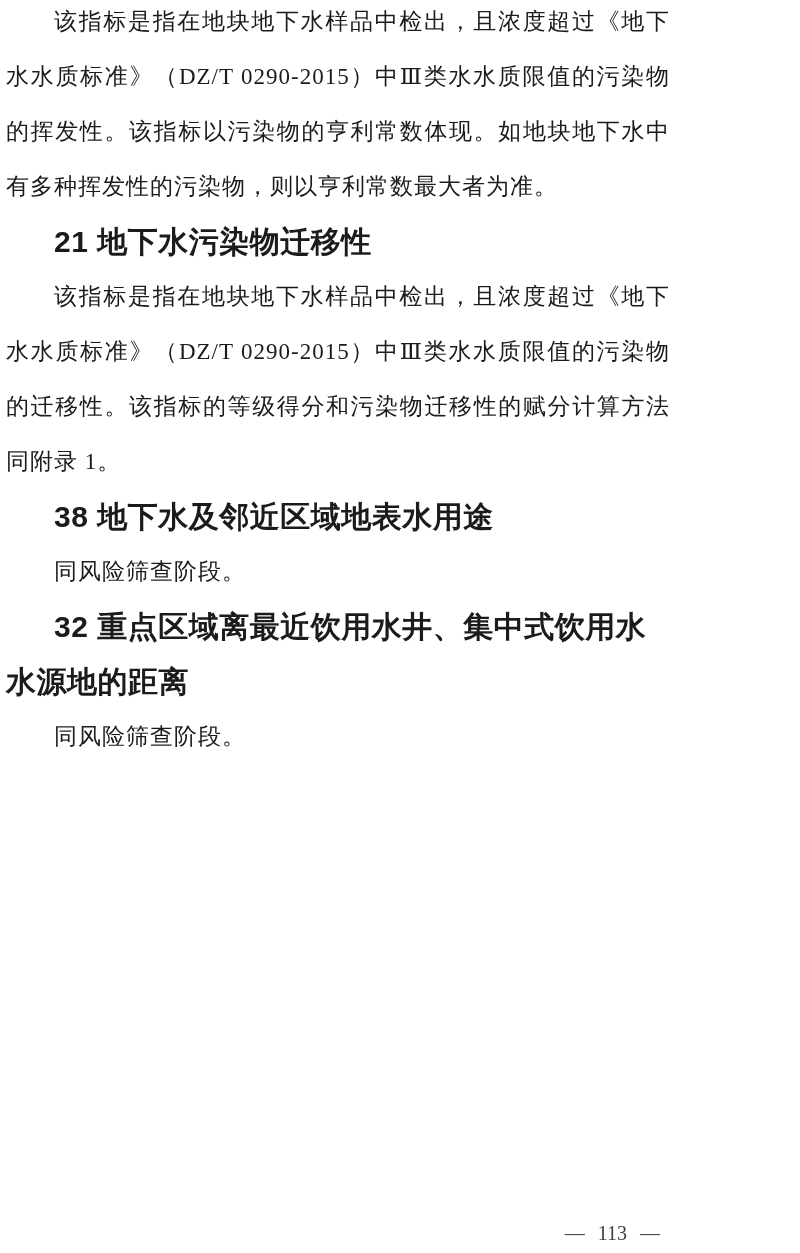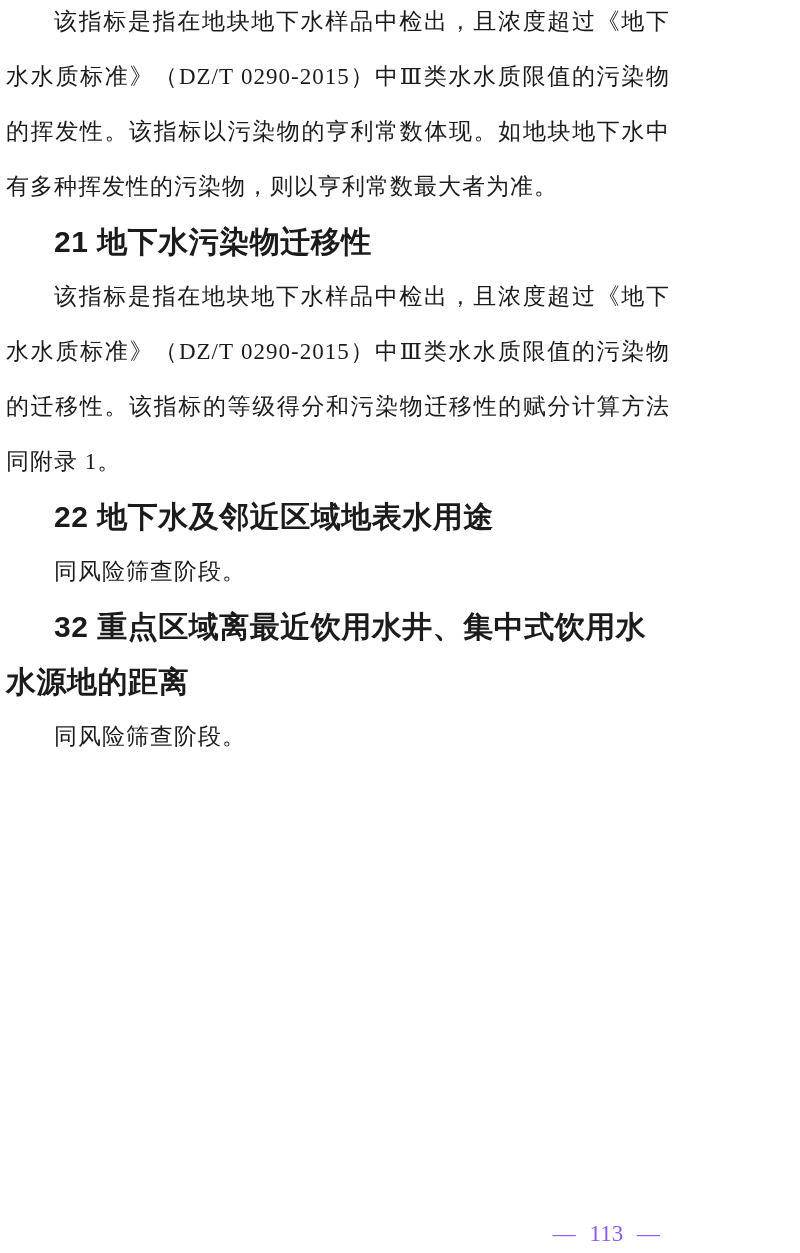--- a/index.html
+++ b/index.html
@@ -35,38 +35,38 @@
     font-weight: bold;
     font-size: 30px;
     line-height: 55px;
     letter-spacing: 0.5px;
     text-indent: 48px;
   }
   .page-footer {
     position: absolute;
     right: 20px;
     bottom: 8px;
-    font-size: 23px;
+    font-size: 20px;
     line-height: 23px;
     word-spacing: 8px;
-    color: #8b5cf6;
+    color: #404040;
   }
 </style>
 </head>
 <body>
 
 <div class="page">
   <div class="content">
 
     <p class="body-para">该指标是指在地块地下水样品中检出，且浓度超过《地下水水质标准》（DZ/T 0290-2015）中Ⅲ类水水质限值的污染物的挥发性。该指标以污染物的亨利常数体现。如地块地下水中有多种挥发性的污染物，则以亨利常数最大者为准。</p>
 
     <h2 class="section-heading">21 地下水污染物迁移性</h2>
     <p class="body-para">该指标是指在地块地下水样品中检出，且浓度超过《地下水水质标准》（DZ/T 0290-2015）中Ⅲ类水水质限值的污染物的迁移性。该指标的等级得分和污染物迁移性的赋分计算方法同附录 1。</p>
 
-    <h2 class="section-heading">22 地下水及邻近区域地表水用途</h2>
+    <h2 class="section-heading">38 地下水及邻近区域地表水用途</h2>
     <p class="body-para">同风险筛查阶段。</p>
 
     <h2 class="section-heading">32 重点区域离最近饮用水井、集中式饮用水水源地的距离</h2>
     <p class="body-para">同风险筛查阶段。</p>
 
   </div>
 
   <div class="page-footer">— 113 —</div>
 </div>
 

